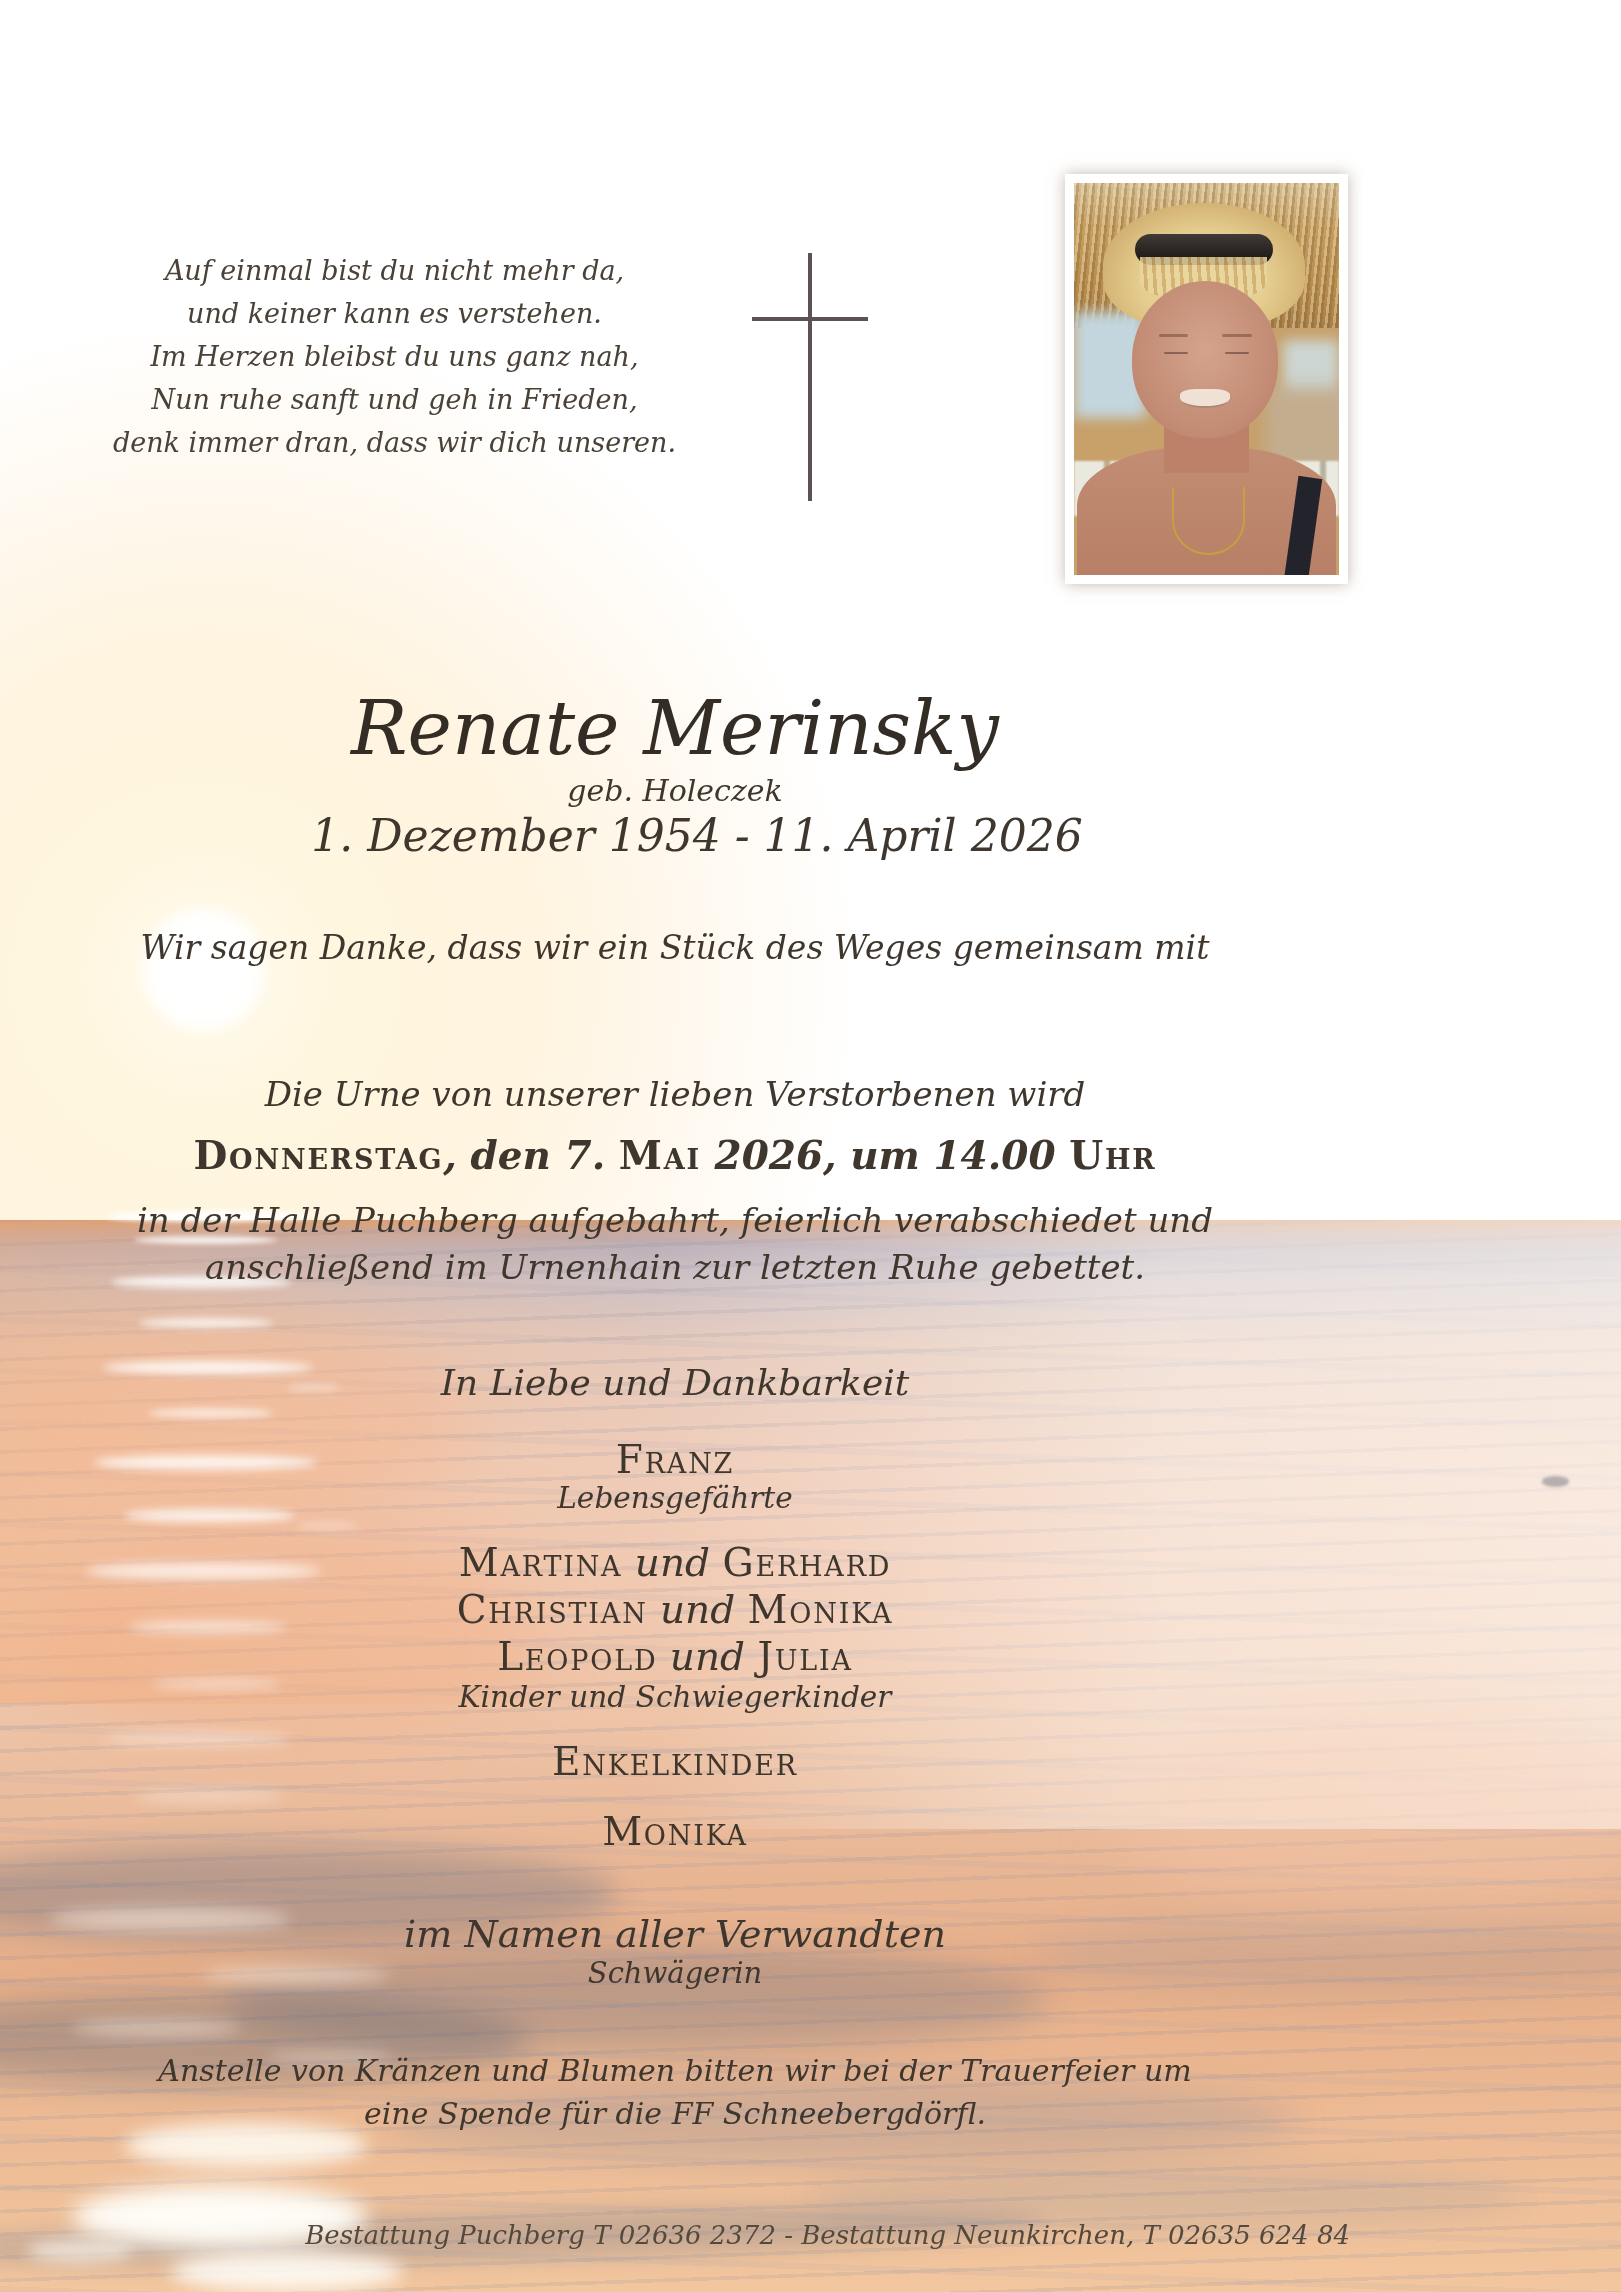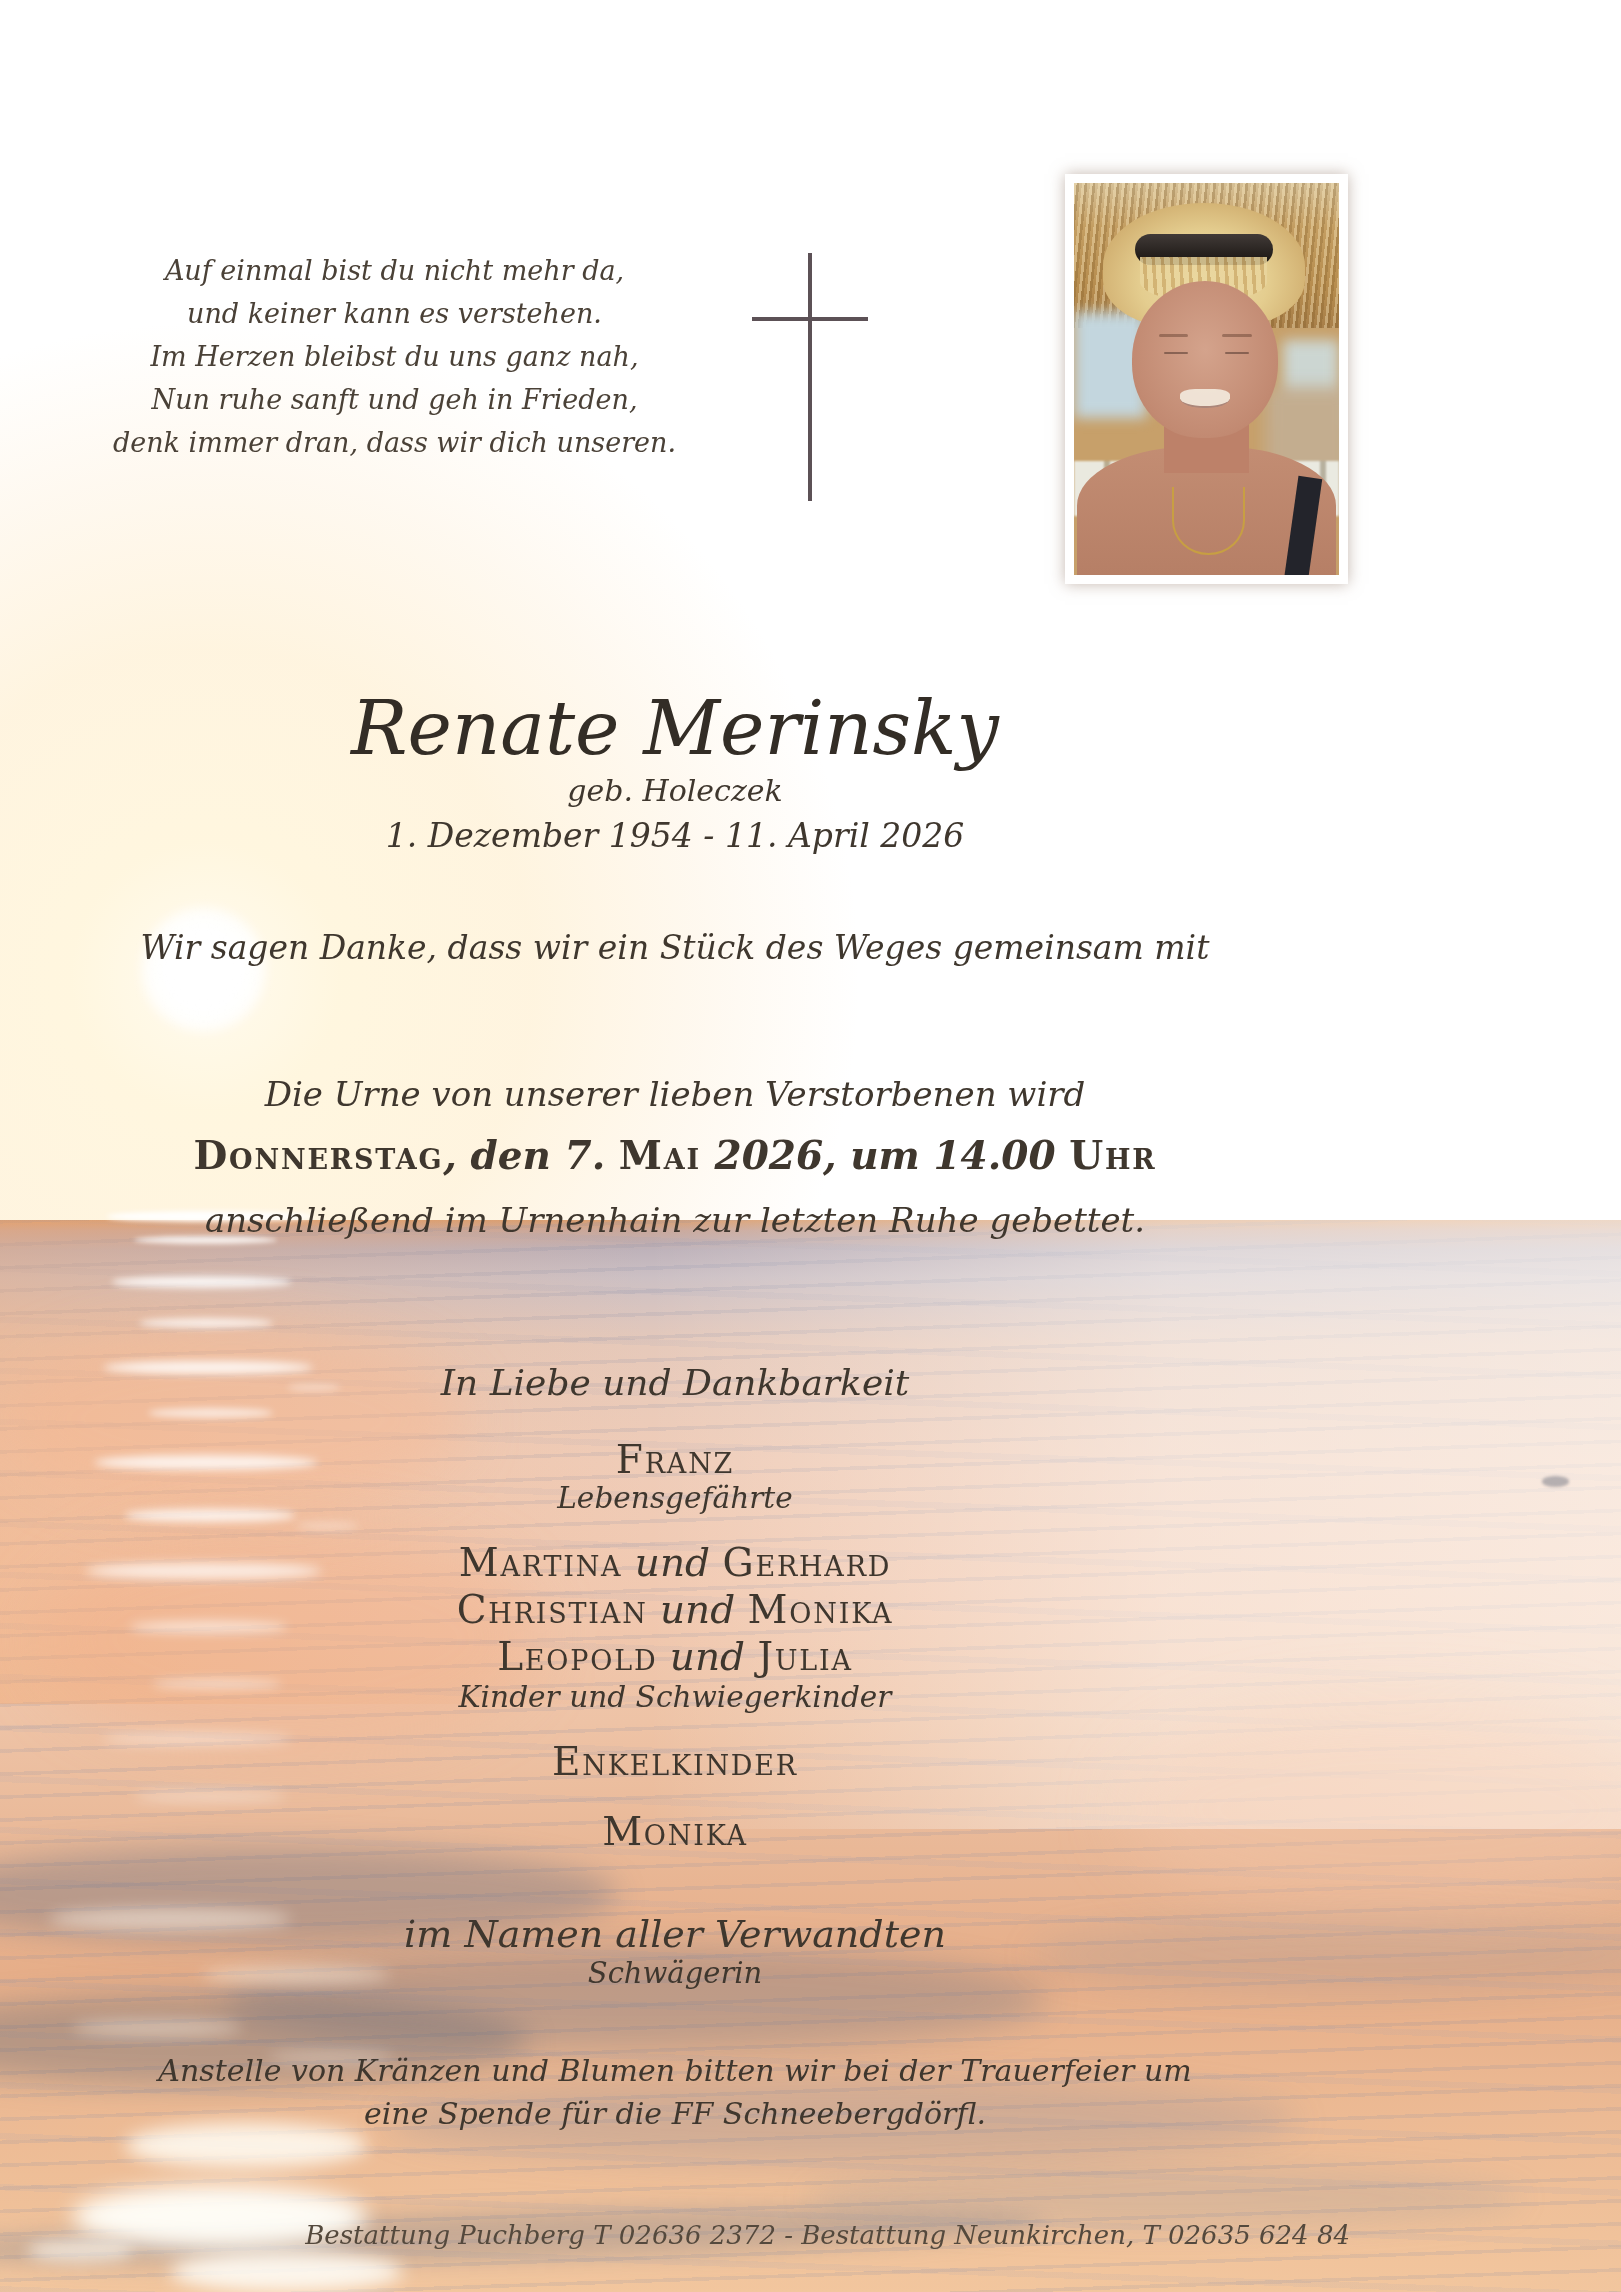--- a/index.html
+++ b/index.html
@@ -70,21 +70,21 @@
   
   .cross-v{position:absolute;left:808px;top:253px;width:3.6px;height:248px;background:#5c5156;}
   .cross-h{position:absolute;left:752px;top:317px;width:116px;height:3.6px;background:#5c5156;}
 
   
   .tline{position:absolute;left:0;width:1350px;text-align:center;font-style:italic;}
   .poem{position:absolute;left:54px;top:249px;width:681px;text-align:center;
         font-size:27px;line-height:43px;font-style:italic;color:#4a4137;}
   .name{top:679px;font-size:75px;line-height:99px;color:#332d26;}
   .maiden{top:770px;font-size:30px;line-height:41px;}
-  .dates{top:811px;font-size:33px;line-height:50px;}
+  .dates{top:811px;font-size:44px;line-height:50px;margin-left:22px;}
   .thanks{top:924px;font-size:33px;line-height:47px;}
   .urne{top:1071px;font-size:34px;line-height:47px;}
   .event{top:1128px;font-size:39px;line-height:54px;font-weight:600;}
   .details{top:1197px;font-size:34px;line-height:47px;}
   .farewell{top:1359px;font-size:36px;line-height:47px;}
   .partner-name{top:1434px;font-size:39px;line-height:52px;}
   .partner-rel{top:1478px;font-size:29.6px;line-height:41px;}
   .children{top:1539px;font-size:39px;line-height:47px;}
   .children-rel{top:1677px;font-size:29.6px;line-height:41px;}
   .grandchildren{top:1738px;font-size:39px;line-height:47px;}
@@ -186,20 +186,21 @@
   <div class="tline maiden">geb. Holeczek</div>
   <div class="tline dates">1. Dezember 1954 - 11. April 2026</div>
 
   <div class="tline thanks">
     <div>Wir sagen Danke, dass wir ein Stück des Weges gemeinsam mit</div>
   </div>
 
   <div class="tline urne">Die Urne von unserer lieben Verstorbenen wird</div>
   <div class="tline event"><span class="sc">Donnerstag</span><span>, den 7. </span><span class="sc">Mai</span><span> 2026, um 14.00 </span><span class="sc">Uhr</span></div>
   <div class="tline details">
+    <div>in der Halle Puchberg aufgebahrt, feierlich verabschiedet und</div>
     <div>anschließend im Urnenhain zur letzten Ruhe gebettet.</div>
   </div>
 
   <div class="tline farewell">In Liebe und Dankbarkeit</div>
   <div class="tline partner-name sc">Franz</div>
   <div class="tline partner-rel">Lebensgefährte</div>
 
   <div class="tline children">
     <div><span class="sc">Martina</span><span> und </span><span class="sc">Gerhard</span></div>
     <div><span class="sc">Christian</span><span> und </span><span class="sc">Monika</span></div>

